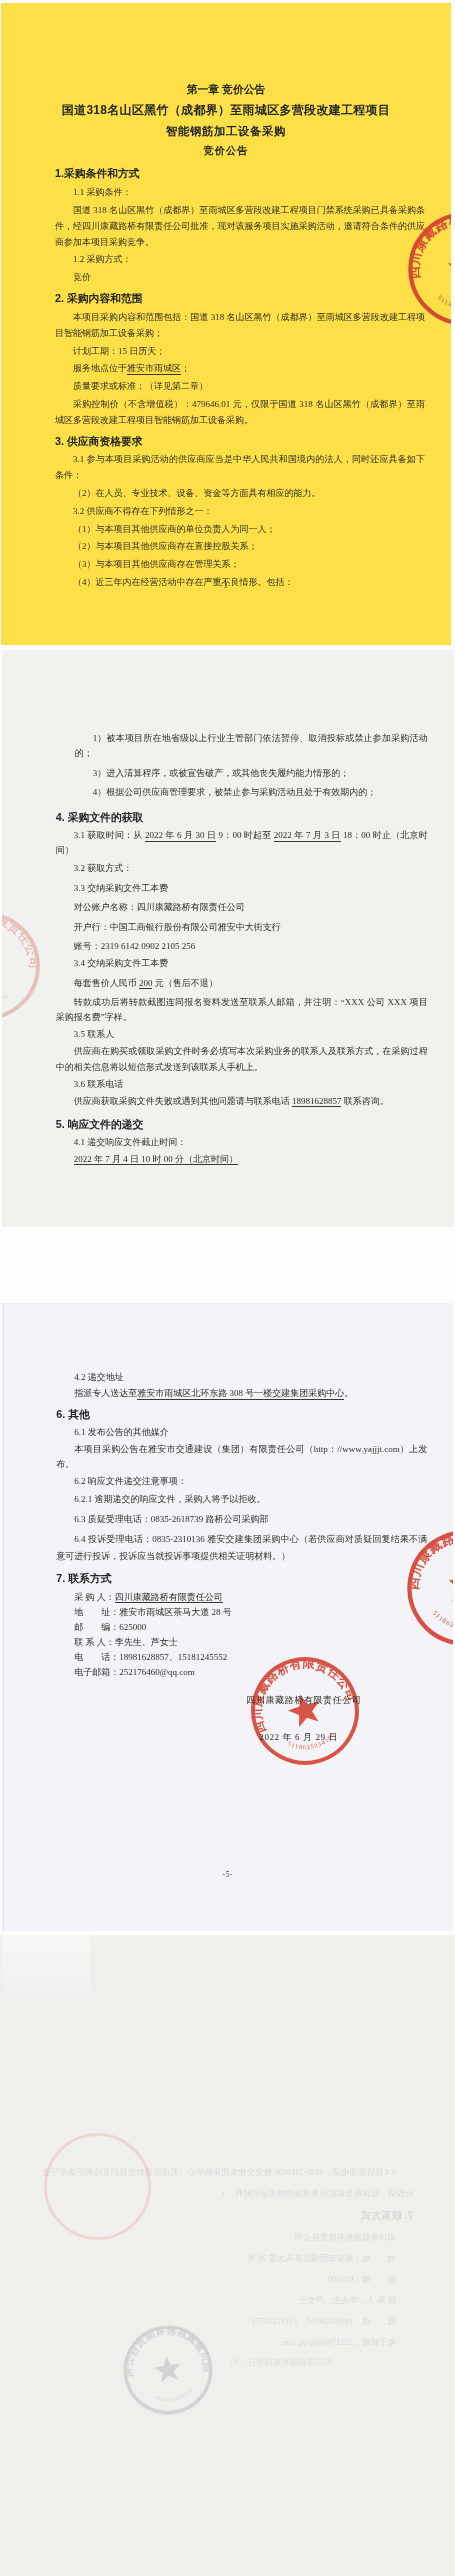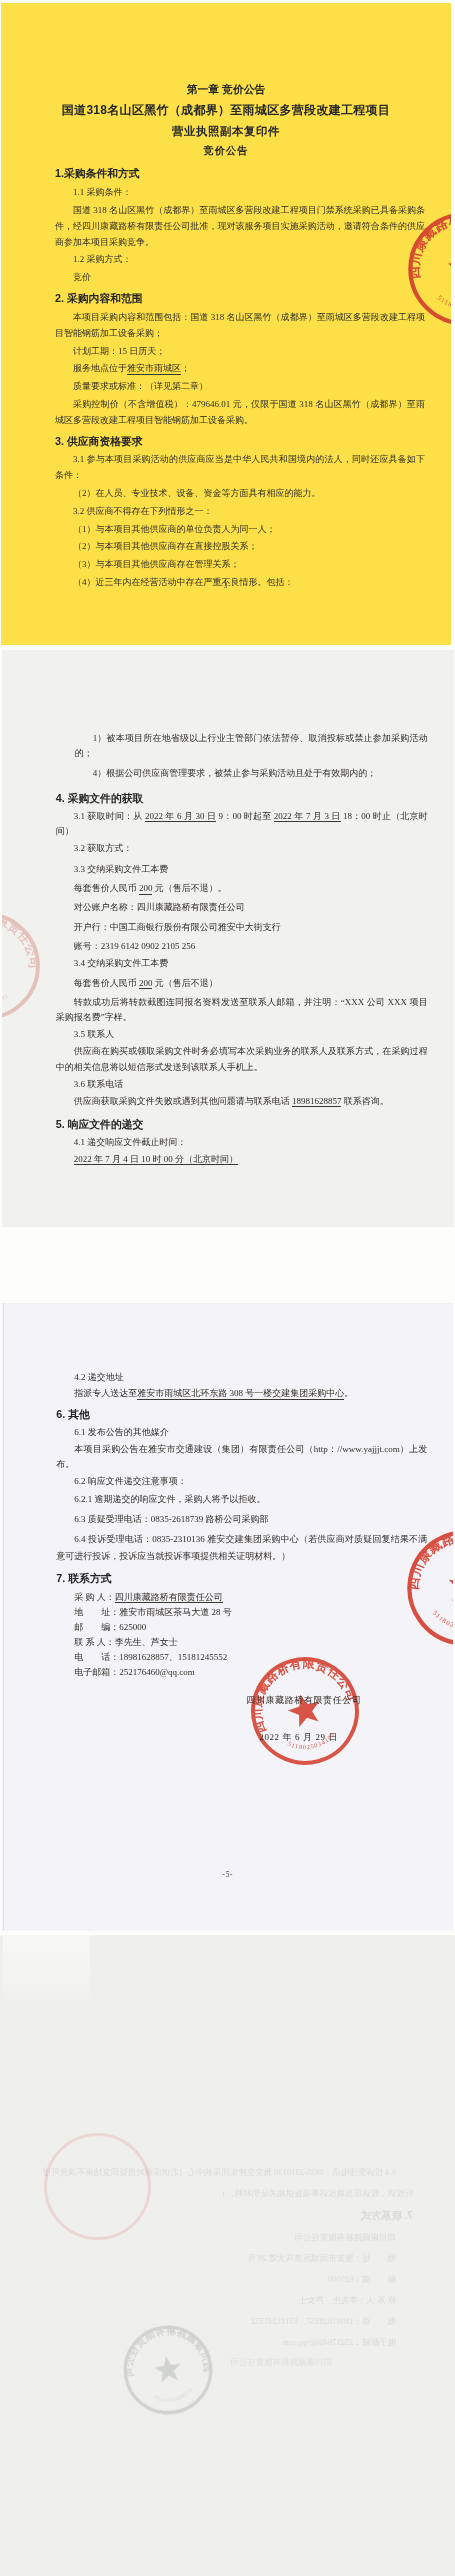--- a/index.html
+++ b/index.html
@@ -56,21 +56,21 @@
 </style>
 </head>
 <body>
 
 <div class="canvas">
 
   <div class="page page1">
     <div class="titleblock">
       <div class="t-ch">第一章 竞价公告</div>
       <div class="t-l1">国道318名山区黑竹（成都界）至雨城区多营段改建工程项目</div>
-      <div class="t-l2">营业执照副本复印件</div>
+      <div class="t-l2">智能钢筋加工设备采购</div>
       <div class="t-l3">竞价公告</div>
     </div>
 
     <div class="h">1.采购条件和方式</div>
     <div class="p">1.1 采购条件：</div>
     <div class="p">国道 318 名山区黑竹（成都界）至雨城区多营段改建工程项目门禁系统采购已具备采购条件，经四川康藏路桥有限责任公司批准，现对该服务项目实施采购活动，邀请符合条件的供应商参加本项目采购竞争。</div>
     <div class="p">1.2 采购方式：</div>
     <div class="p">竞价</div>
 
     <div class="h">2. 采购内容和范围</div>
@@ -101,28 +101,28 @@
         <polygon fill="currentColor" points="100,70 107.3,89.9 128.5,90.7 111.9,103.9 117.6,124.3 100,112.5 82.4,124.3 88.1,103.9 71.5,90.7 92.7,89.9"></polygon>
         <text font-size="21" fill="currentColor" font-weight="bold"><textPath href="#arcTA" startOffset="2" textLength="262">四川康藏路桥有限责任公司</textPath></text>
         <text font-size="11" fill="currentColor"><textPath href="#arcBA" startOffset="8" textLength="92">5118025034105</textPath></text>
       </svg>
     </div>
   </div>
 
   <div class="page page2">
     <div style="padding-top:79px;"></div>
     <div class="p p2" style="margin-left:73px;">1）被本项目所在地省级以上行业主管部门依法暂停、取消投标或禁止参加采购活动的；</div>
+    <div class="p p2" style="margin-left:73px;margin-top:4px;">3）进入清算程序，或被宣告破产，或其他丧失履约能力情形的；</div>
     <div class="p p2" style="margin-left:73px;margin-top:4px;">4）根据公司供应商管理要求，被禁止参与采购活动且处于有效期内的；</div>
 
     <div class="h" style="margin-top:9px;">4. 采购文件的获取</div>
     <div class="p p2"><span>3.1 获取时间：从 </span><span class="u">2022 年 6 月 30 日</span><span> 9：00 时起至 </span><span class="u">2022 年 7 月 3 日</span><span> 18：00 时止（北京时间）</span></div>
     <div class="p p2">3.2 获取方式：</div>
 
     <div class="p p2" style="margin-top:5.1px;">3.3 交纳采购文件工本费</div>
-    <div class="p p2" style="margin-top:4px;"><span>每套售价人民币 </span><span class="u">200</span><span> 元（售后不退）。</span></div>
     <div class="p p2" style="margin-top:4px;">对公账户名称：四川康藏路桥有限责任公司</div>
     <div class="p p2" style="margin-top:4px;">开户行：中国工商银行股份有限公司雅安中大街支行</div>
     <div class="p p2" style="margin-top:4px;">账号：2319 6142 0902 2105 256</div>
     <div class="p p2">3.4 交纳采购文件工本费</div>
     <div class="p p2" style="margin-top:4px;"><span>每套售价人民币 </span><span class="u">200</span><span> 元（售后不退）</span></div>
     <div class="p p2" style="margin-top:3.4px;">转款成功后将转款截图连同报名资料发送至联系人邮箱，并注明：“XXX 公司 XXX 项目采购报名费”字样。</div>
 
     <div class="p p2">3.5 联系人</div>
     <div class="p p2">供应商在购买或领取采购文件时务必填写本次采购业务的联系人及联系方式，在采购过程中的相关信息将以短信形式发送到该联系人手机上。</div>
     <div class="p p2">3.6 联系电话</div>

